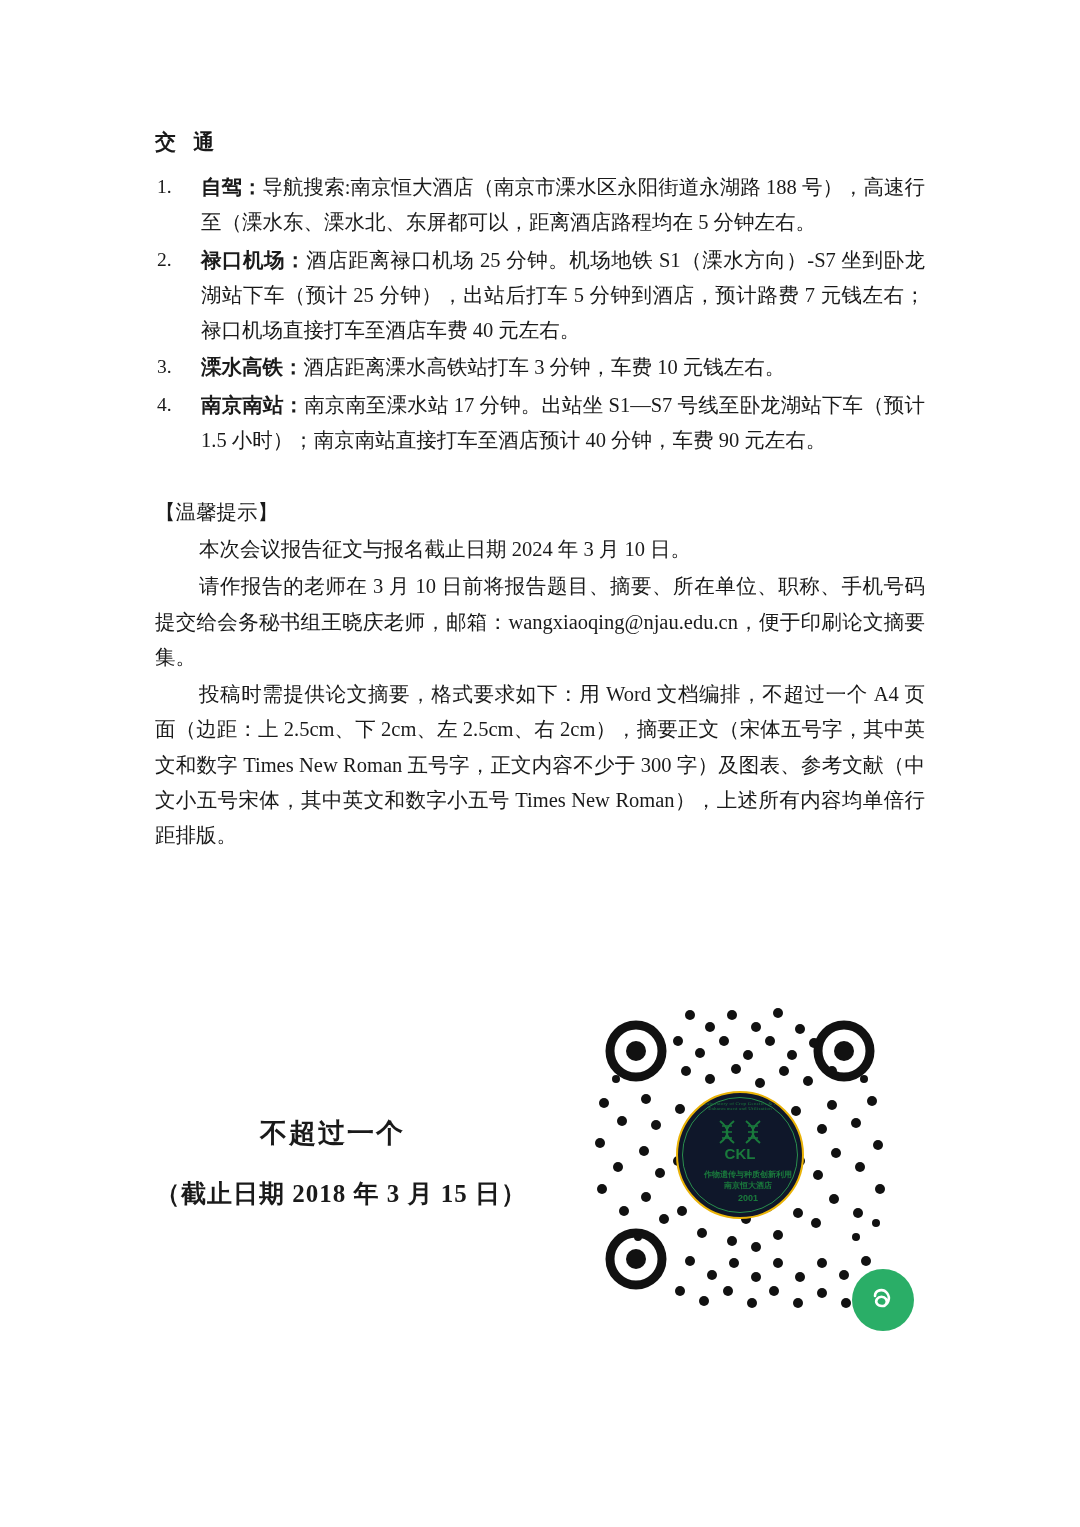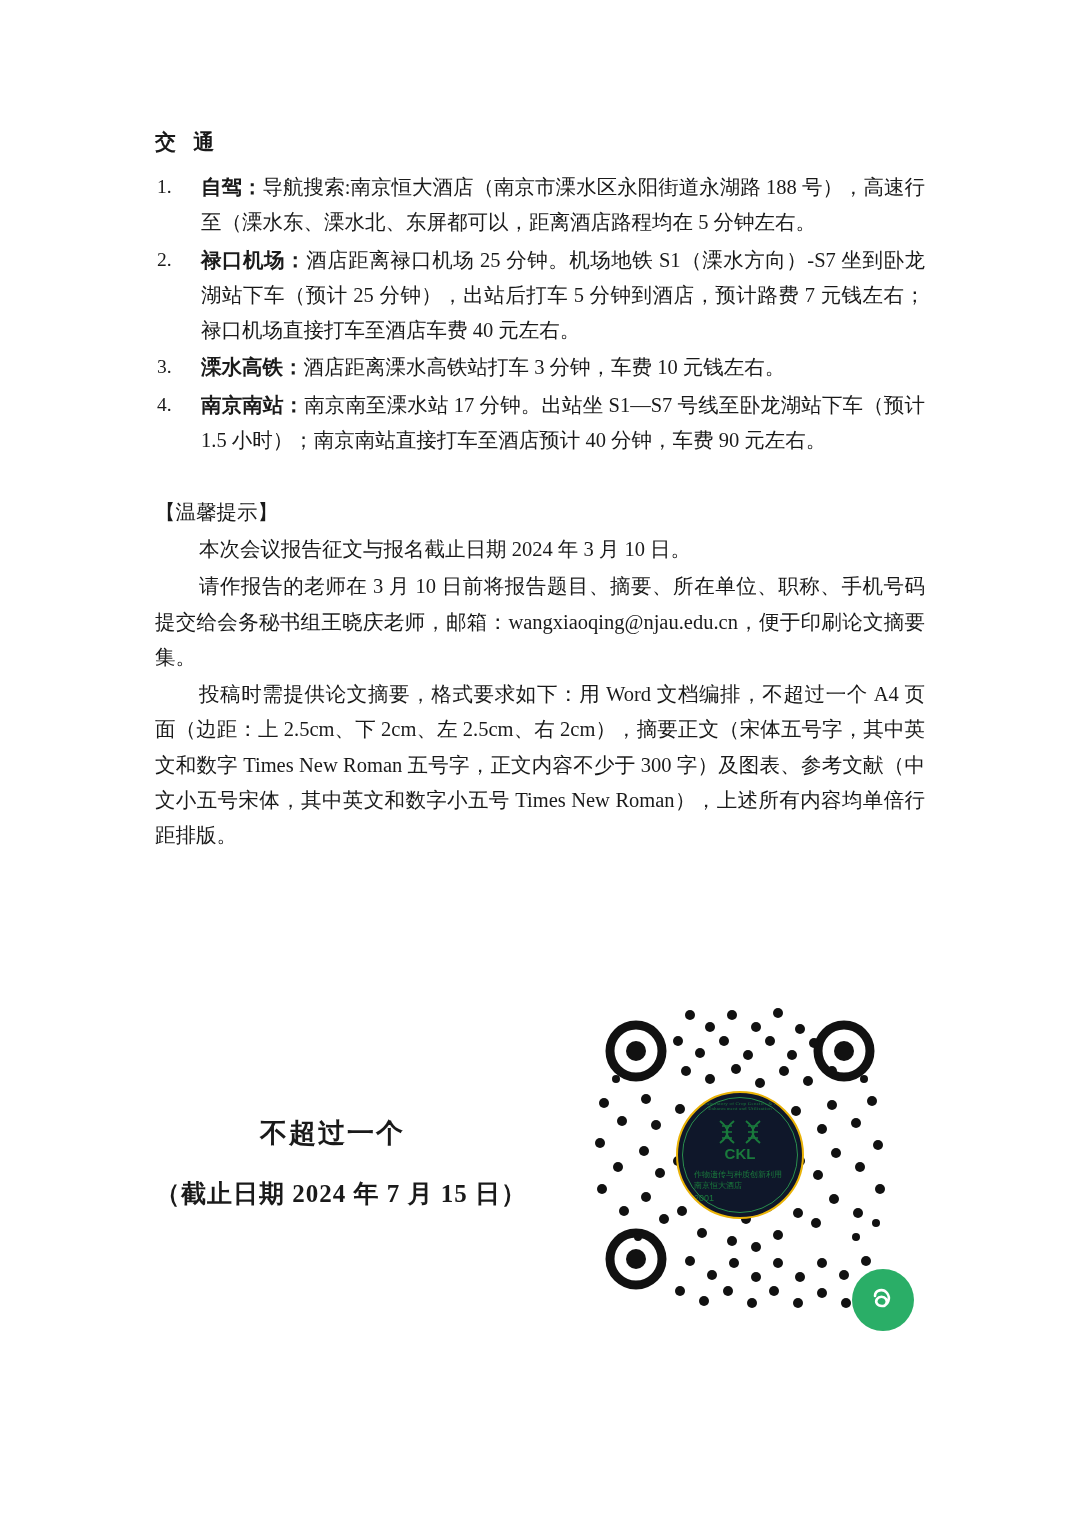--- a/index.html
+++ b/index.html
@@ -141,23 +141,25 @@
     left: 0;
     width: 100%;
     text-align: center;
     font-size: 15px;
     font-weight: bold;
     color: #1a7a3c;
     font-family: "Liberation Sans", sans-serif;
   }
   .logo-cn1, .logo-cn2, .logo-year {
     position: absolute;
-    left: 16px;
+    left: 8px;
     width: 100%;
+    text-align: center;
     color: #1a7a3c;
+    font-weight: bold;
   }
   .logo-cn1 { top: 76px; font-size: 8px; }
   .logo-cn2 { top: 87px; font-size: 8px; }
   .logo-year { top: 100px; font-size: 9px; font-family: "Liberation Sans", sans-serif; }
   .wechat-badge {
     position: absolute;
     right: 6px;
     bottom: 4px;
     width: 62px;
     height: 62px;
@@ -199,21 +201,21 @@
     <div class="tips-head">【温馨提示】</div>
 
     <p class="para">本次会议报告征文与报名截止日期 2024 年 3 月 10 日。</p>
     <p class="para">请作报告的老师在 3 月 10 日前将报告题目、摘要、所在单位、职称、手机号码提交给会务秘书组王晓庆老师，邮箱：wangxiaoqing@njau.edu.cn，便于印刷论文摘要集。</p>
     <p class="para">投稿时需提供论文摘要，格式要求如下：用 Word 文档编排，不超过一个 A4 页面（边距：上 2.5cm、下 2cm、左 2.5cm、右 2cm），摘要正文（宋体五号字，其中英文和数字 Times New Roman 五号字，正文内容不少于 300 字）及图表、参考文献（中文小五号宋体，其中英文和数字小五号 Times New Roman），上述所有内容均单倍行距排版。</p>
 
   </div>
 
   <div class="scan-block">
     <div class="scan-title">不超过一个</div>
-    <div class="scan-sub">（截止日期 2024 年 7 月 15 日）</div>
+    <div class="scan-sub">（截止日期 2018 年 3 月 15 日）</div>
   </div>
 
   <div class="qr-wrap">
     <svg class="qr-svg" width="360" height="360" viewBox="0 0 360 360">
       <g fill="#111111">
 
         <g>
           <circle cx="76" cy="76" r="26" fill="none" stroke="#111" stroke-width="9"></circle>
           <circle cx="76" cy="76" r="10"></circle>
         </g>

